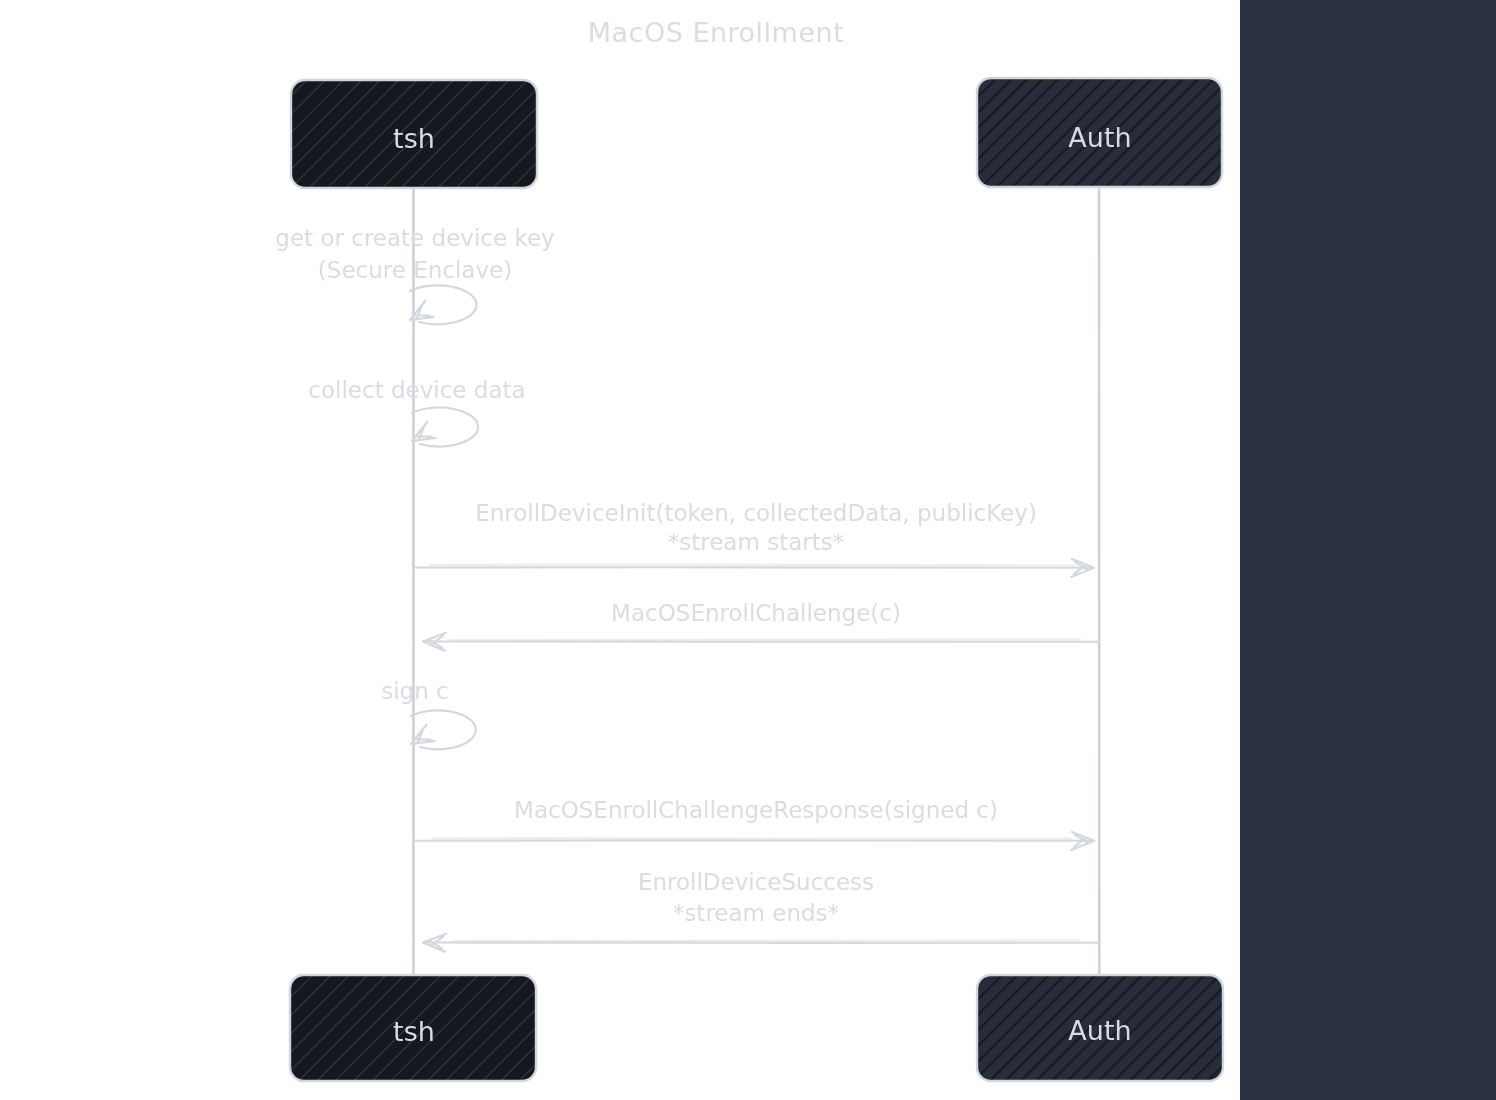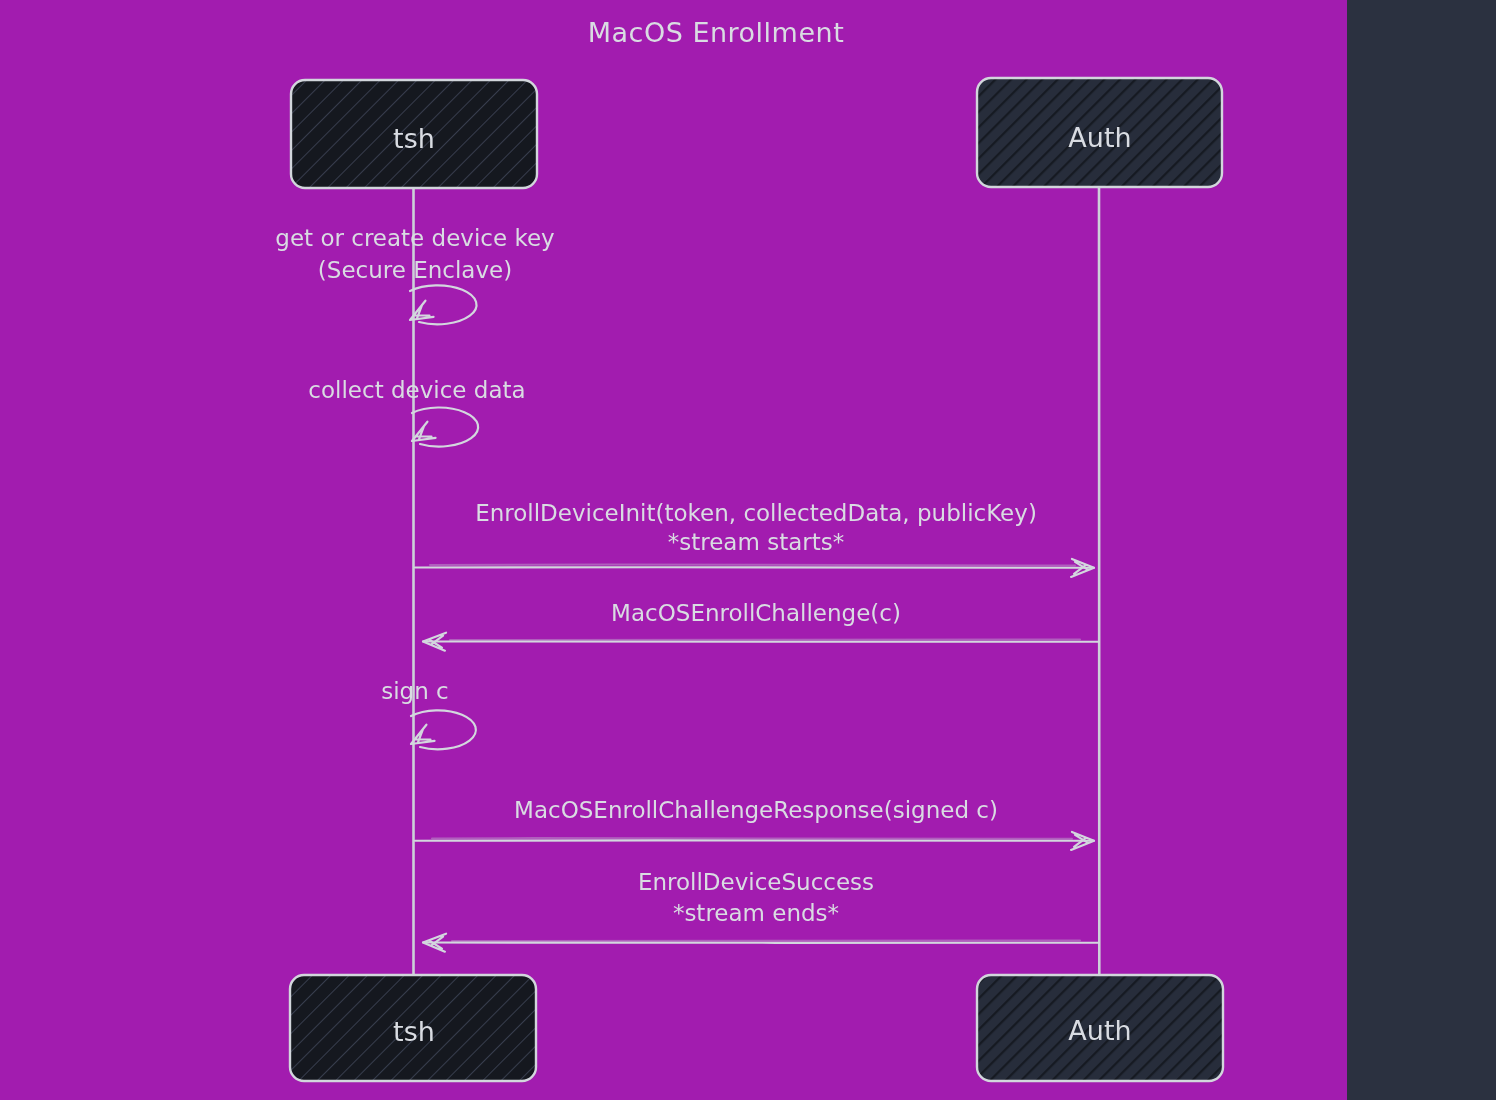--- a/index.html
+++ b/index.html
@@ -5,23 +5,23 @@
   html,body{
     margin:0;
     padding:0;
     width:1496px;
     height:1100px;
     overflow:hidden;
     background:#2b3140;
   }
   #stage{
     position:relative;
-    width:1347px;
+    width:1240px;
     height:1100px;
-    background:#a21caf;
+    background:#ffffff;
   }
   svg text{
     font-family:"DejaVu Sans","Liberation Sans",sans-serif;
     fill:#d9dce2;
     text-anchor:middle;
   }
   .title-text{ font-size:27px; letter-spacing:.5px; }
   .actor-text{ font-size:27px; }
   .msg-text{ font-size:23px; }
   .stroke{ stroke:#ccd0d8; fill:none; stroke-linecap:round; }

